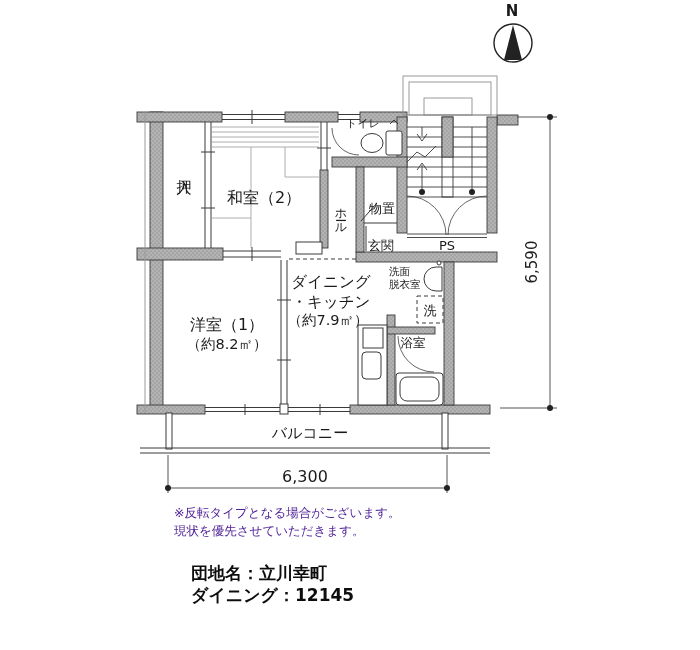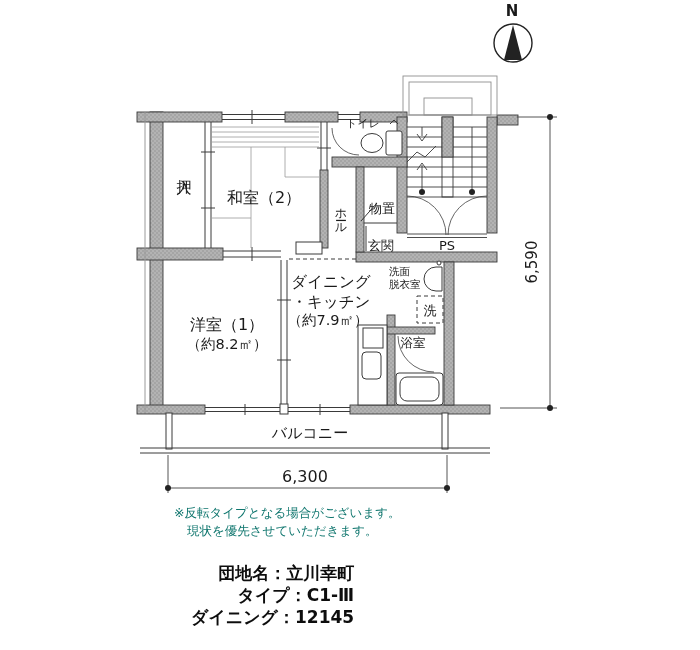--- a/index.html
+++ b/index.html
@@ -1,23 +1,23 @@
 <!DOCTYPE html>
 <html><head>
 <meta charset="utf-8">
 <style>
   html,body{margin:0;padding:0;background:#fff;}
   .screen{position:relative;width:700px;height:650px;background:#ffffff;overflow:hidden;
           font-family:"DejaVu Sans",sans-serif;color:#111;}
   svg text{fill:#1a1a1a;font-family:"DejaVu Sans",sans-serif;}
   .vtext{writing-mode:vertical-rl;text-orientation:mixed;}
-  .notes{position:absolute;left:174px;top:504px;font-size:12.5px;line-height:18px;color:#0f766e;}
-  .notes .cont{margin-left:13px;}
+  .notes{position:absolute;left:174px;top:504px;font-size:12.5px;line-height:18px;color:#4c1d95;}
+  .notes .cont{}
   .info{position:absolute;left:191px;top:562px;font-size:17px;font-weight:600;line-height:22px;color:#0d0d0d;}
-  .info .row{white-space:pre;text-align:right;}
+  .info .row{white-space:pre;}
 </style>
 </head>
 <body>
 <div class="screen">
 
 
 
 <svg width="700" height="650" viewBox="0 0 700 650">
   <defs>
     <pattern id="wallfill" width="4" height="4" patternUnits="userSpaceOnUse">
@@ -164,19 +164,18 @@
 
 
 <div class="notes">
   <div>※反転タイプとなる場合がございます。</div>
   <div class="cont">現状を優先させていただきます。</div>
 </div>
 
 
 <div class="info">
   <div class="row"><span>団地名</span><span>：</span><span>立川幸町</span></div>
-  <div class="row"><span>タイプ</span><span>：</span><span>C1-Ⅲ</span></div>
   <div class="row"><span>ダイニング</span><span>：</span><span>12145</span></div>
 </div>
 
 
 
 </div>
 
 </body></html>

